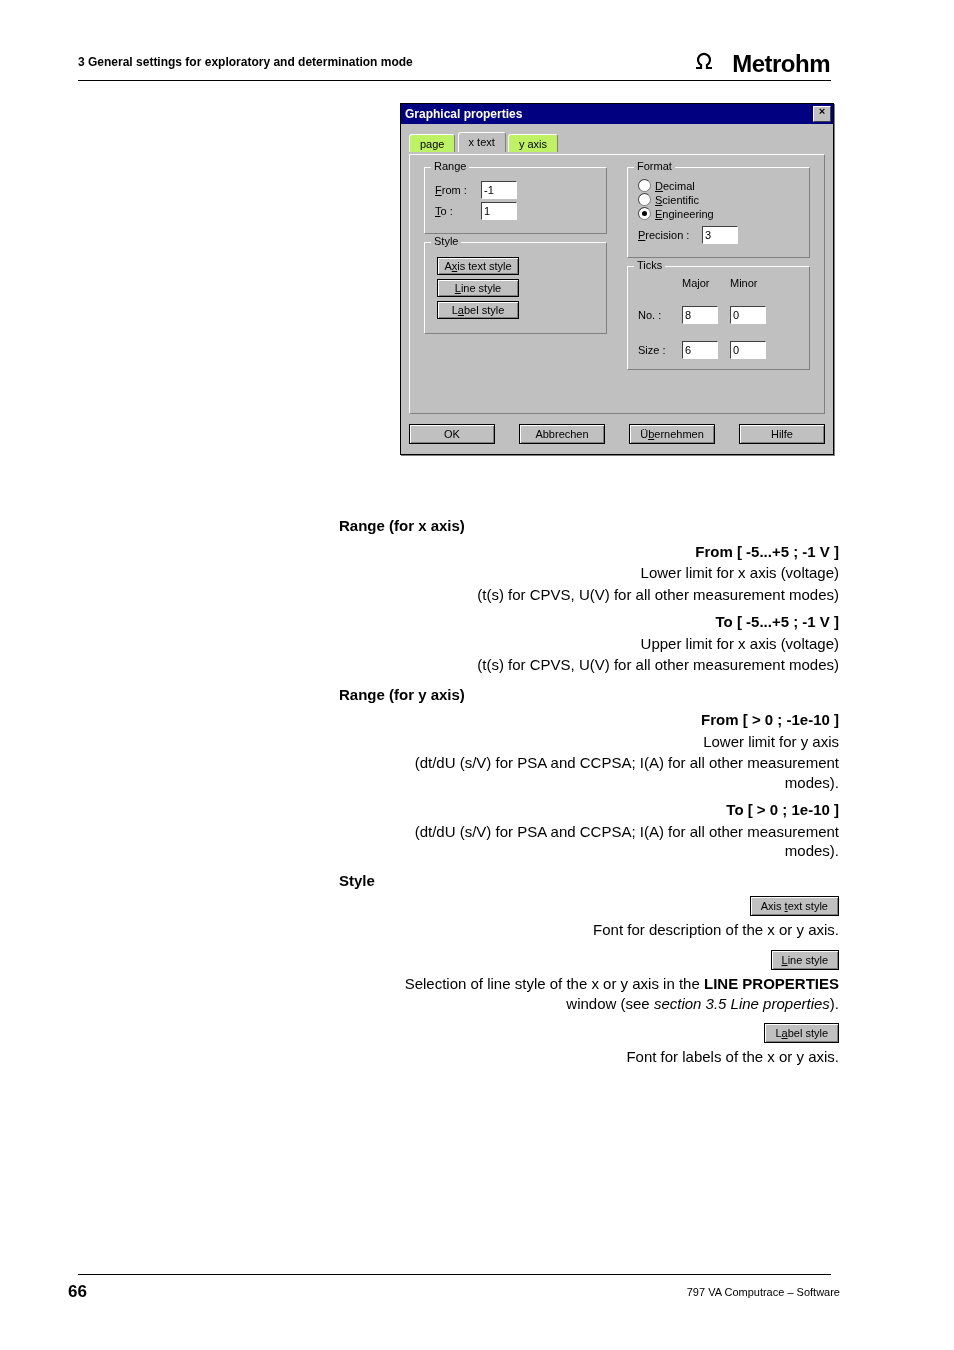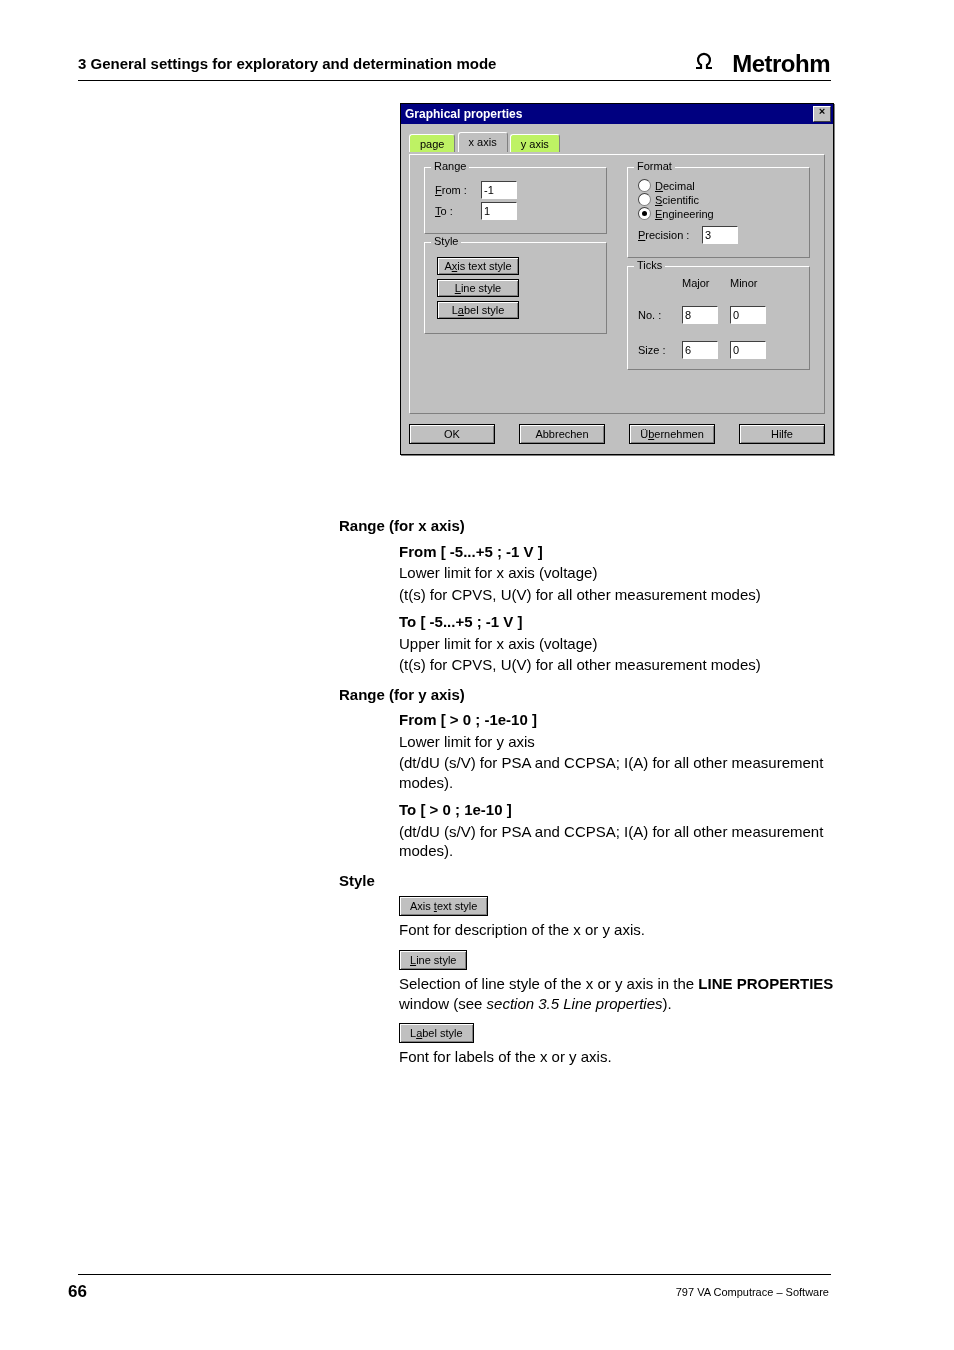--- a/index.html
+++ b/index.html
@@ -22,21 +22,21 @@
     position: absolute;
     left: 78px;
     top: 80px;
     width: 753px;
     border-top: 1px solid #000;
   }
   .header-title {
     position: absolute;
     left: 78px;
     top: 55px;
-    font-size: 15px;
+    font-size: 12px;
     font-weight: bold;
     font-family: Verdana, Arial, sans-serif;
   }
   .header-logo {
     position: absolute;
     right: 124px;
     top: 48px;
     display: flex;
     align-items: baseline;
     gap: 2px;
@@ -181,21 +181,21 @@
   .body-text {
     position: absolute;
     left: 339px;
     top: 510px;
     width: 500px;
     font-family: Verdana, Arial, sans-serif;
     font-size: 15px;
     line-height: 1.3;
   }
   .body-text .h { font-weight: bold; margin-top: 6px; }
-  .body-text .sub { margin-left: 60px; }
+  .body-text .sub { margin-left: 60px; text-align: right; }
   .body-text p { margin: 2px 0; }
   .smallcaps { font-weight: bold; }
   .ital { font-style: italic; }
   .inline-btn {
     display: inline-block;
     font-family: "MS Sans Serif", Tahoma, Arial, sans-serif;
     font-size: 11px;
     background: #c0c0c0;
     border: 1px solid #000;
     box-shadow: inset 1px 1px 0 #fff, inset -1px -1px 0 #808080;
@@ -214,21 +214,21 @@
   .page-number {
     position: absolute;
     left: 68px;
     bottom: 48px;
     font-family: Verdana, Arial, sans-serif;
     font-size: 17px;
     font-weight: bold;
   }
   .footer-right {
     position: absolute;
-    right: 125px;
+    right: 114px;
     bottom: 52px;
     font-family: Verdana, Arial, sans-serif;
     font-size: 11px;
   }
 </style>
 </head>
 <body>
 
 <div class="page">
   <div class="header-title">3  General settings for exploratory and determination mode</div>
@@ -241,21 +241,21 @@
   <div class="header-line"></div>
 
   <div class="dialog">
     <div class="titlebar">
       <span>Graphical properties</span>
       <span class="close">×</span>
     </div>
     <div class="dlg-body">
       <div class="tabstrip">
         <span class="tab inactive">page</span>
-        <span class="tab active">x axis</span>
+        <span class="tab active">x text</span>
         <span class="tab inactive">y axis</span>
       </div>
       <div class="tabcontent">
         <div class="cols">
           <div class="col">
             <div class="groupbox">
               <span class="legend">Range</span>
               <div class="row">
                 <label><span class="u">F</span>rom :</label>
                 <input class="txt" value="-1" style="">

